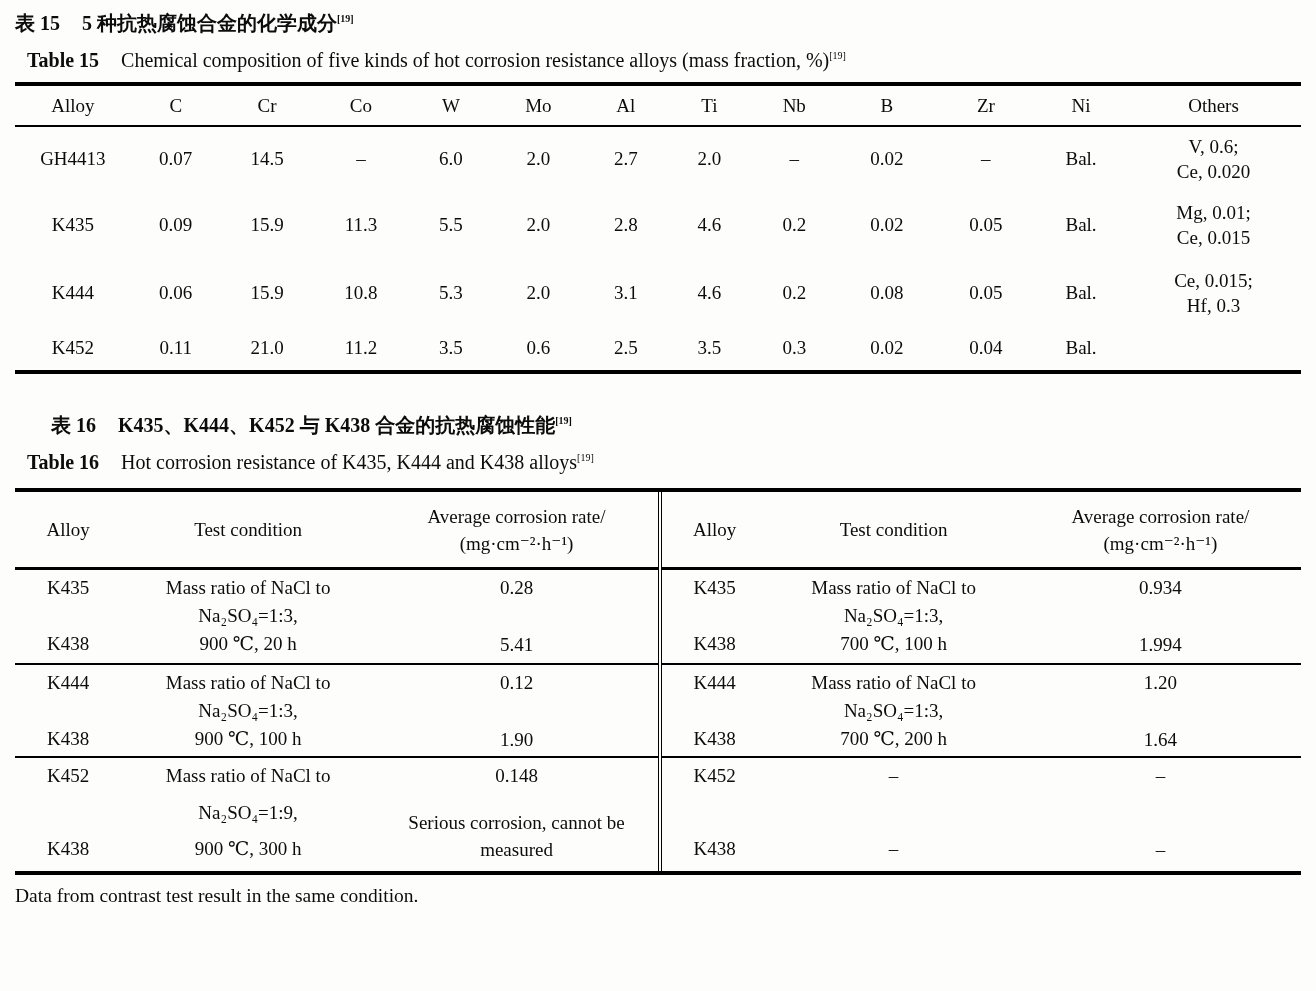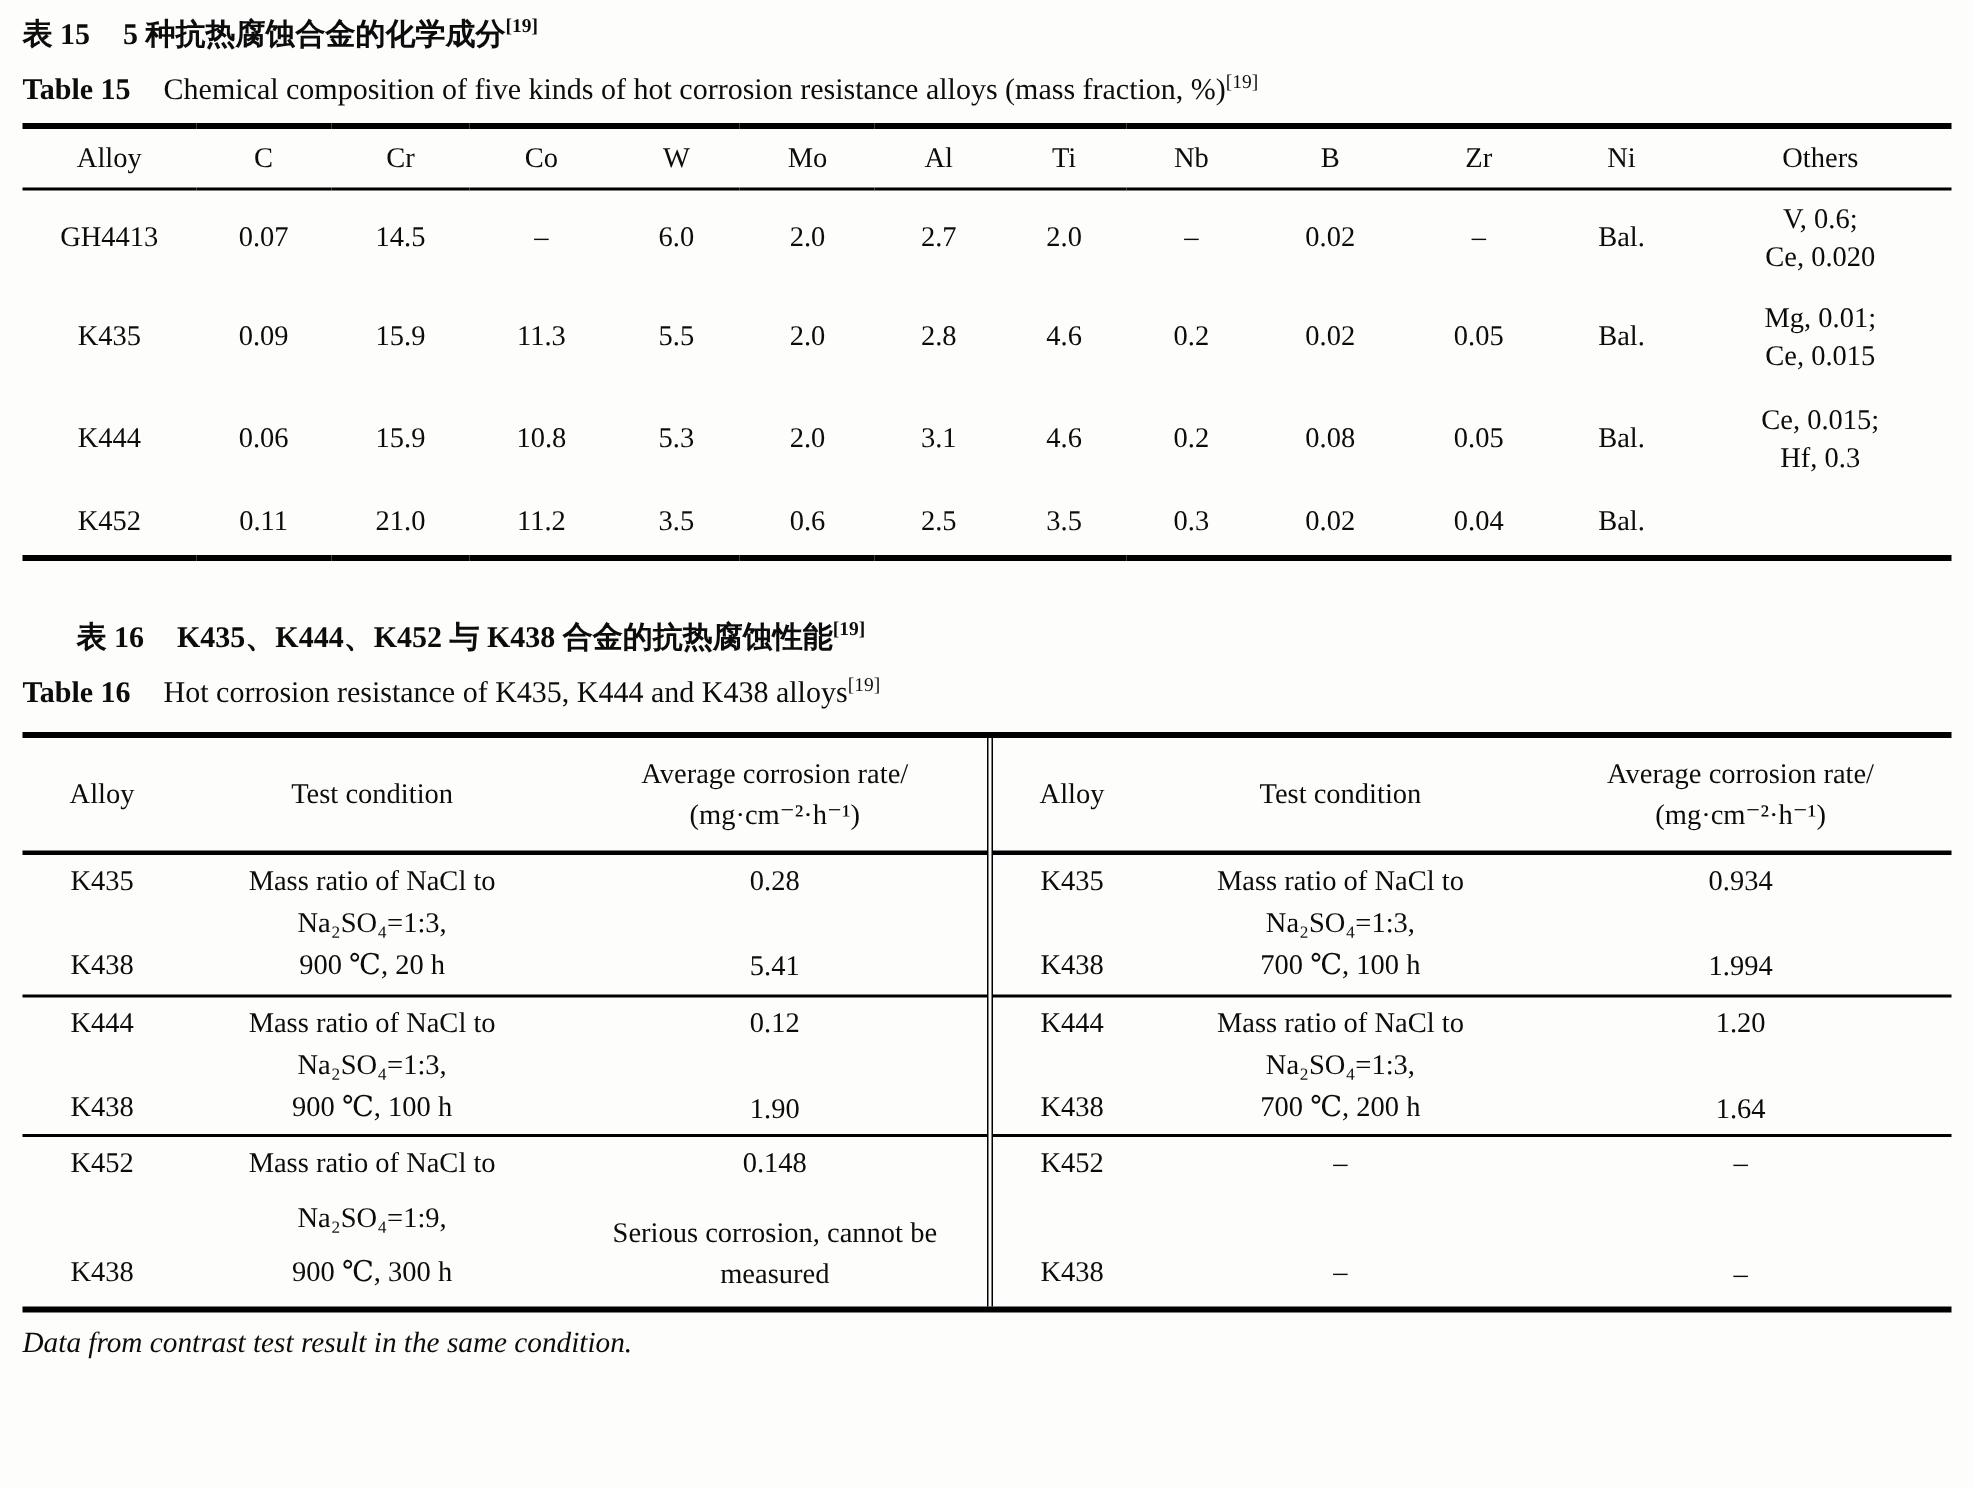--- a/index.html
+++ b/index.html
@@ -9,22 +9,22 @@
     background: #fdfdfc; color: #0c0c0c;
     font-family: "Liberation Serif", "DejaVu Serif", serif;
     overflow: hidden;
   }
   .page { padding: 6px 15px 0 15px; }
 
   
   .caption { font-size: 20px; line-height: 26px; }
   .caption .cap-label { font-weight: bold; margin-right: 22px; }
   .caption.zh { font-weight: bold; margin-top: 4px; }
-  .caption.en { margin-top: 11px; }
-  sup.ref { font-size: 13px; line-height: 0; }
+  .caption.en { margin-top: 11px; margin-left: 12px; }
+  sup.ref { font-size: 10px; line-height: 0; }
 
   
   table.t15 {
     width: 100%; border-collapse: collapse; table-layout: fixed;
     text-align: center; font-size: 19px; margin-top: 9px;
     border-top: 4px solid #000; border-bottom: 4px solid #000;
   }
   .t15 th {
     font-weight: normal; font-size: 19px;
     border-bottom: 2px solid #000; height: 42px; padding: 0;
@@ -54,21 +54,21 @@
   .t16-group.g2 { height: 93px; }
   .t16-group.g3 { height: 113px; }
   .t16-group.g1, .t16-group.g2 { border-bottom: 2px solid #000; }
   .cell {
     display: flex; flex-direction: column; justify-content: space-between;
     align-items: center; text-align: center;
     padding: 4px 0 8px 0; line-height: 28px;
   }
   .cell .rate2 { line-height: 27px; max-width: 95%; }
 
-  .footnote { font-size: 19.5px; margin-top: 10px; font-style: italic; }
+  .footnote { font-size: 19.5px; margin-top: 10px; }
 </style>
 </head>
 <body>
 
 <div class="page">
 
   <div class="caption zh">
     <span class="cap-label">表 15</span><span>5 种抗热腐蚀合金的化学成分</span><sup class="ref">[19]</sup>
   </div>
   <div class="caption en">

